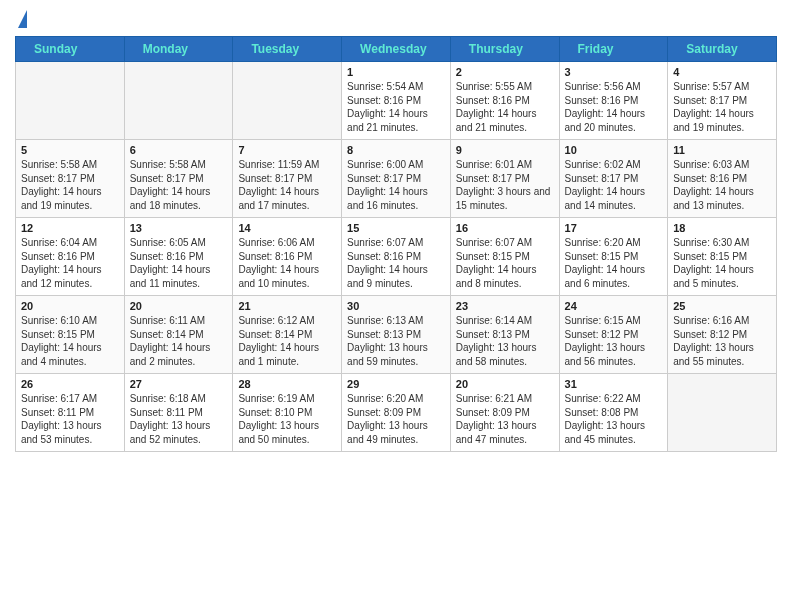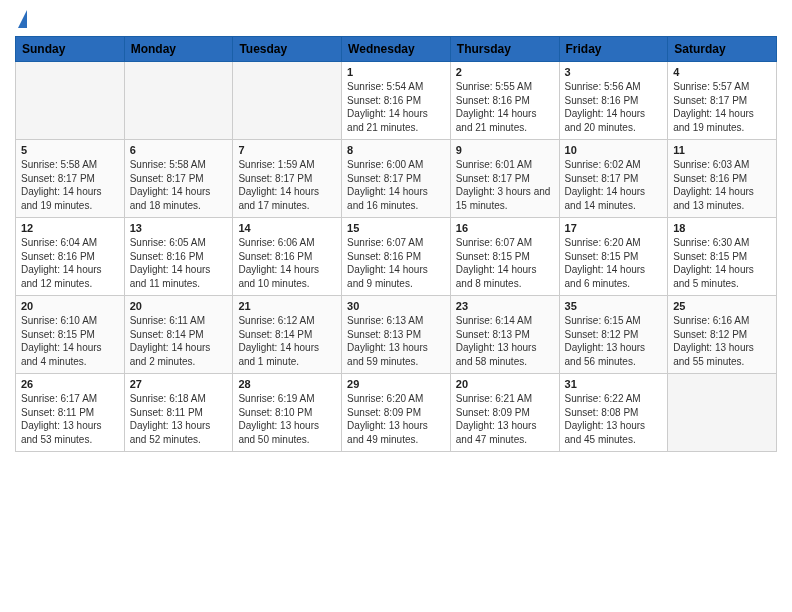--- a/index.html
+++ b/index.html
@@ -44,25 +44,25 @@
       font-size: 14px;
       color: #333;
     }
     .calendar {
       width: 100%;
       border-collapse: collapse;
       border: 1px solid #ccc;
     }
     .calendar th {
       background: #2a6dbd;
-      color: #000000;
+      color: #5eead4;
       font-size: 12px;
       font-weight: bold;
       text-align: left;
-      padding: 5px 6px;
+      padding: 5px 18px;
       border: 1px solid #1a5fa8;
     }
     .calendar td {
       width: calc(100% / 7);
       vertical-align: top;
       padding: 4px 5px;
       border: 1px solid #ccc;
       font-size: 9.5px;
       color: #222;
       background: #fff;
@@ -147,21 +147,21 @@
           <td>
             <span class="day-num">5</span>
             <div class="day-info"><span>Sunrise: 5:58 AM</span><br><span>Sunset: 8:17 PM</span><br><span>Daylight: 14 hours and 19 minutes.</span></div>
           </td>
           <td>
             <span class="day-num">6</span>
             <div class="day-info"><span>Sunrise: 5:58 AM</span><br><span>Sunset: 8:17 PM</span><br><span>Daylight: 14 hours and 18 minutes.</span></div>
           </td>
           <td>
             <span class="day-num">7</span>
-            <div class="day-info"><span>Sunrise: 1:59 AM</span><br><span>Sunset: 8:17 PM</span><br><span>Daylight: 14 hours and 17 minutes.</span></div>
+            <div class="day-info"><span>Sunrise: 11:59 AM</span><br><span>Sunset: 8:17 PM</span><br><span>Daylight: 14 hours and 17 minutes.</span></div>
           </td>
           <td>
             <span class="day-num">8</span>
             <div class="day-info"><span>Sunrise: 6:00 AM</span><br><span>Sunset: 8:17 PM</span><br><span>Daylight: 14 hours and 16 minutes.</span></div>
           </td>
           <td>
             <span class="day-num">9</span>
             <div class="day-info"><span>Sunrise: 6:01 AM</span><br><span>Sunset: 8:17 PM</span><br><span>Daylight: 3 hours and 15 minutes.</span></div>
           </td>
           <td>
@@ -218,21 +218,21 @@
           </td>
           <td>
             <span class="day-num">30</span>
             <div class="day-info"><span>Sunrise: 6:13 AM</span><br><span>Sunset: 8:13 PM</span><br><span>Daylight: 13 hours and 59 minutes.</span></div>
           </td>
           <td>
             <span class="day-num">23</span>
             <div class="day-info"><span>Sunrise: 6:14 AM</span><br><span>Sunset: 8:13 PM</span><br><span>Daylight: 13 hours and 58 minutes.</span></div>
           </td>
           <td>
-            <span class="day-num">35</span>
+            <span class="day-num">24</span>
             <div class="day-info"><span>Sunrise: 6:15 AM</span><br><span>Sunset: 8:12 PM</span><br><span>Daylight: 13 hours and 56 minutes.</span></div>
           </td>
           <td>
             <span class="day-num">25</span>
             <div class="day-info"><span>Sunrise: 6:16 AM</span><br><span>Sunset: 8:12 PM</span><br><span>Daylight: 13 hours and 55 minutes.</span></div>
           </td>
         </tr>
         <tr>
           <td>
             <span class="day-num">26</span>

